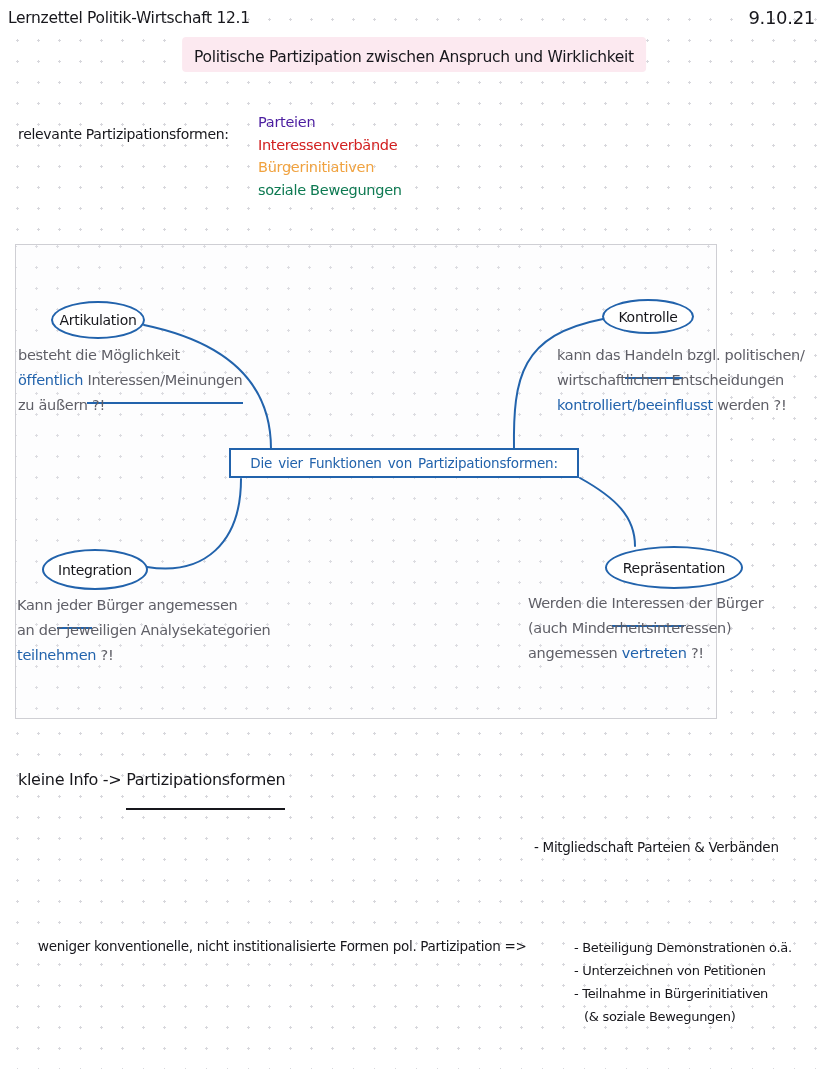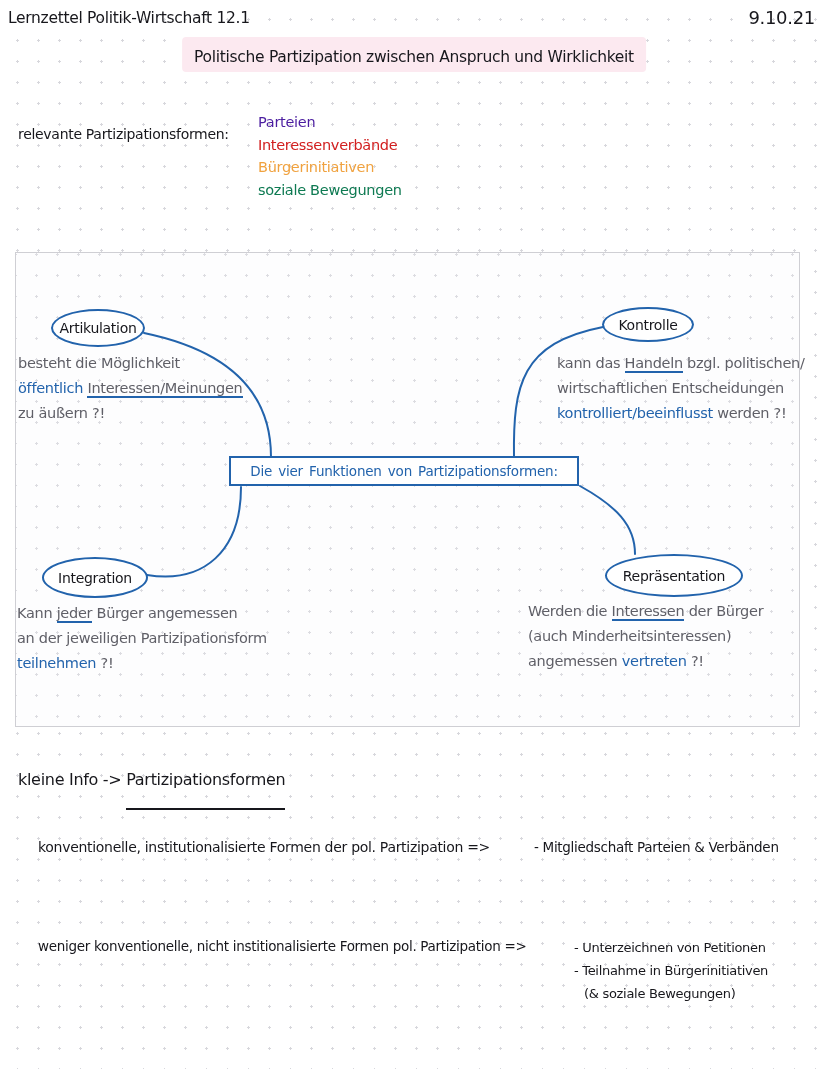--- a/index.html
+++ b/index.html
@@ -27,21 +27,21 @@
   .hw{white-space:nowrap;}
   .header-left{left:8px;top:9px;font-size:15.5px;text-align:right;}
   .date{right:13px;top:7px;font-size:18px;}
   .title-wrap{left:50%;top:47px;transform:translateX(-50%);}
   .title-hl{background:var(--pink);padding:11px 12px 6px 12px;border-radius:4px;font-size:15.5px;}
   .forms-label{left:18px;top:126px;font-size:14px;}
   .forms-list{left:258px;top:111px;font-size:14.5px;line-height:22.5px;}
   .c0{color:#4b1da0;} .c1{color:#d22020;} .c2{color:#f0a23f;} .c3{color:#0e7a52;}
 
   .panel{
-    left:15px;top:252px;width:785px;height:475px;
+    left:15px;top:244px;width:702px;height:475px;
     border:1.5px solid #cfcfd4;
     background-color:#fdfdfe;
     background-image:radial-gradient(circle,#dcdce1 1px,rgba(0,0,0,0) 1.35px);
     background-size:21px 21px;background-position:10px 12px;
   }
   .connectors{position:absolute;left:0;top:0;width:798px;height:475px;}
   .oval{
     position:absolute;border:2px solid var(--blue);border-radius:50%;
     background:#fff;display:flex;align-items:center;justify-content:center;
     font-size:14px;color:var(--black);
@@ -59,21 +59,21 @@
   .center-note{
     position:absolute;left:213px;top:238px;width:350px;text-align:center;
     color:var(--blue);font-size:10px;letter-spacing:-0.2px;
   }
   .desc{position:absolute;font-size:14.5px;line-height:25px;color:var(--gray);}
   .desc-artikulation{left:2px;top:98px;}
   .desc-kontrolle{left:541px;top:98px;}
   .desc-integration{left:1px;top:348px;}
   .desc-repraesentation{left:512px;top:346px;}
   .blue{color:var(--blue);}
-  .ub{border-bottom:2px solid var(--blue);padding-bottom:0;}
+  .ub{border-bottom:2px solid var(--blue);padding-bottom:14px;}
   .ubk{border-bottom:2px solid var(--black);padding-bottom:19px;}
 
   .info-title{left:18px;top:770px;font-size:16px;}
   .row-left{font-size:14px;color:var(--black);}
   .row1-left{left:38px;top:839px;}
   .row2-left{left:38px;top:938px;font-size:13.5px;text-align:right;}
   .bullets{font-size:13.5px;line-height:23px;color:var(--black);}
   .row1-bullets{left:534px;top:836px;}
   .row2-bullets{left:574px;top:936px;font-size:13px;}
   .indent{padding-left:10px;}
@@ -131,39 +131,39 @@
     </div>
 
     <div class="desc desc-kontrolle">
       <div class="hw"><span>kann das </span><span class="ub">Handeln</span><span> bzgl. politischen/</span></div>
       <div class="hw">wirtschaftlichen Entscheidungen</div>
       <div class="hw"><span class="blue">kontrolliert/beeinflusst</span><span> werden ?!</span></div>
     </div>
 
     <div class="desc desc-integration">
       <div class="hw"><span>Kann </span><span class="ub">jeder</span><span> Bürger angemessen</span></div>
-      <div class="hw">an der jeweiligen Partizipationsform</div>
+      <div class="hw">an der jeweiligen Analysekategorien</div>
       <div class="hw"><span class="blue">teilnehmen</span><span> ?!</span></div>
     </div>
 
     <div class="desc desc-repraesentation">
       <div class="hw"><span>Werden die </span><span class="ub">Interessen</span><span> der Bürger</span></div>
       <div class="hw">(auch Minderheitsinteressen)</div>
       <div class="hw"><span>angemessen </span><span class="blue">vertreten</span><span> ?!</span></div>
     </div>
 
   </div>
 
   <div class="abs hw info-title"><span>kleine Info -&gt; </span><span class="ubk">Partizipationsformen</span></div>
 
-  <div class="abs hw row-left row1-left">konventionelle, institutionalisierte Formen der pol. Partizipation =&gt;</div>
   <div class="abs bullets row1-bullets">
     <div class="hw">- Mitgliedschaft Parteien &amp; Verbänden</div>
   </div>
 
   <div class="abs hw row-left row2-left">weniger konventionelle, nicht institionalisierte Formen pol. Partizipation =&gt;</div>
   <div class="abs bullets row2-bullets">
+    <div class="hw">- Beteiligung Demonstrationen o.ä.</div>
     <div class="hw">- Unterzeichnen von Petitionen</div>
     <div class="hw">- Teilnahme in Bürgerinitiativen</div>
     <div class="hw indent">(&amp; soziale Bewegungen)</div>
   </div>
 
 </div>
 
 </body></html>

